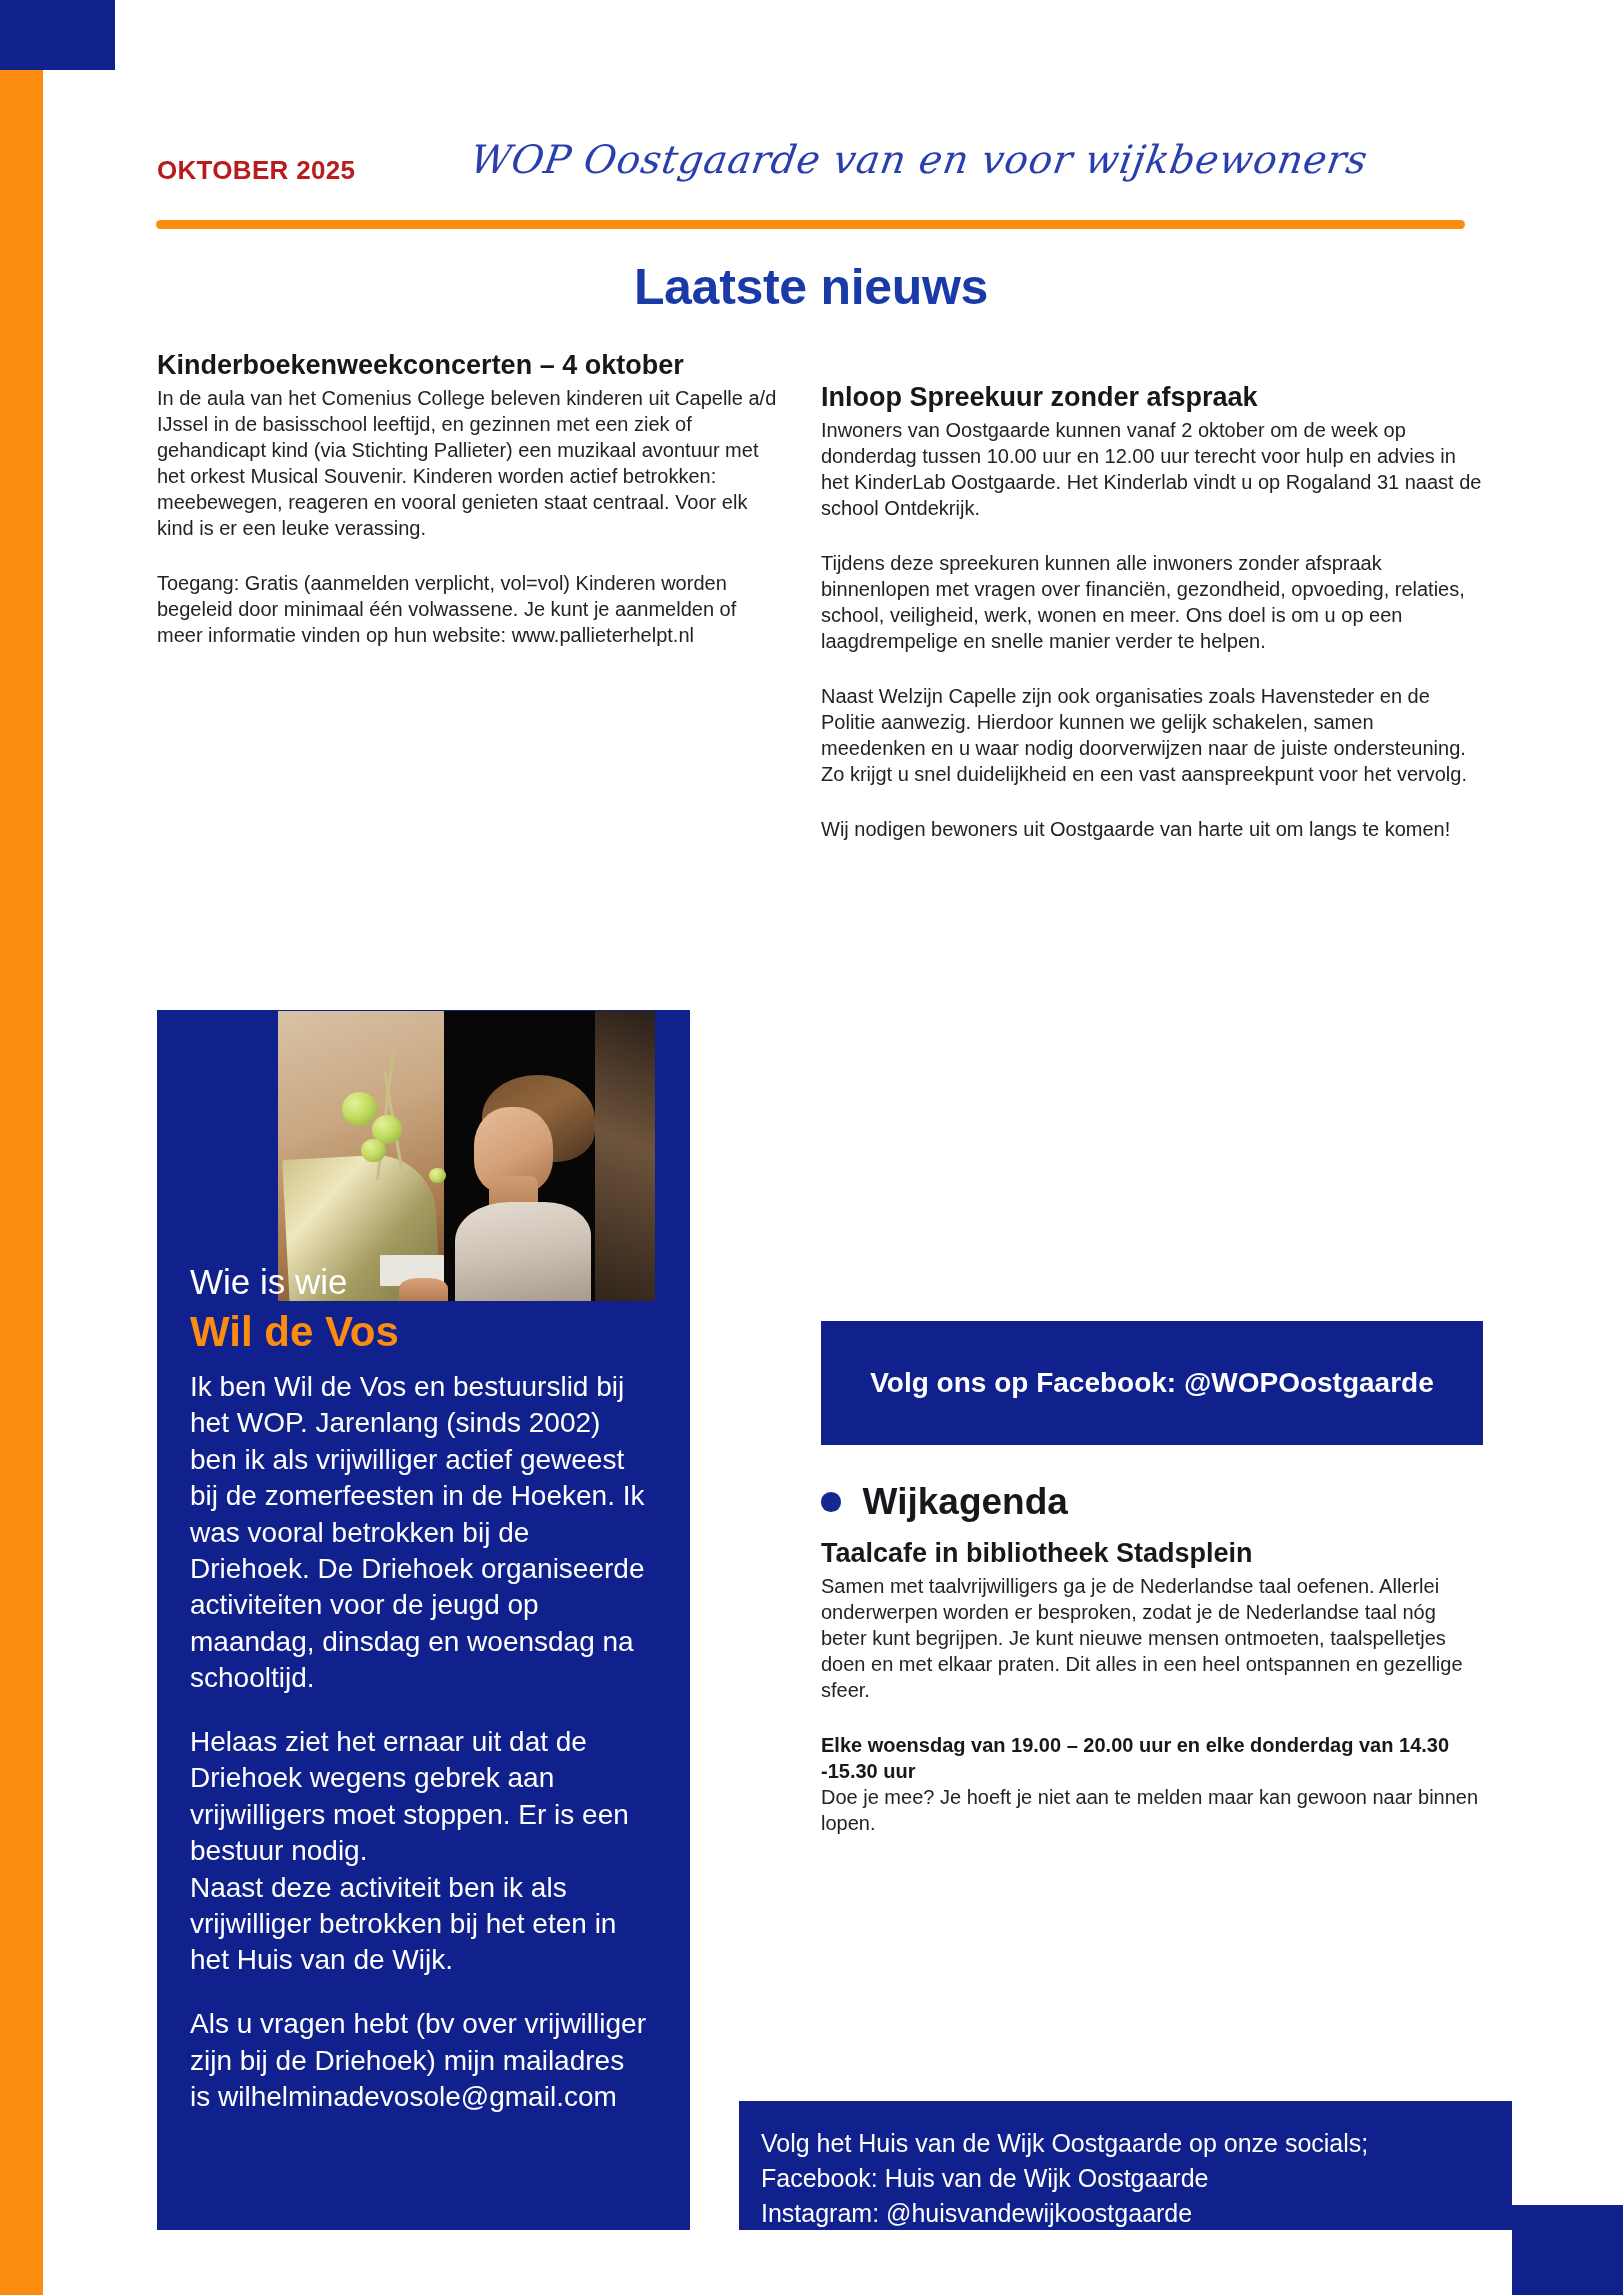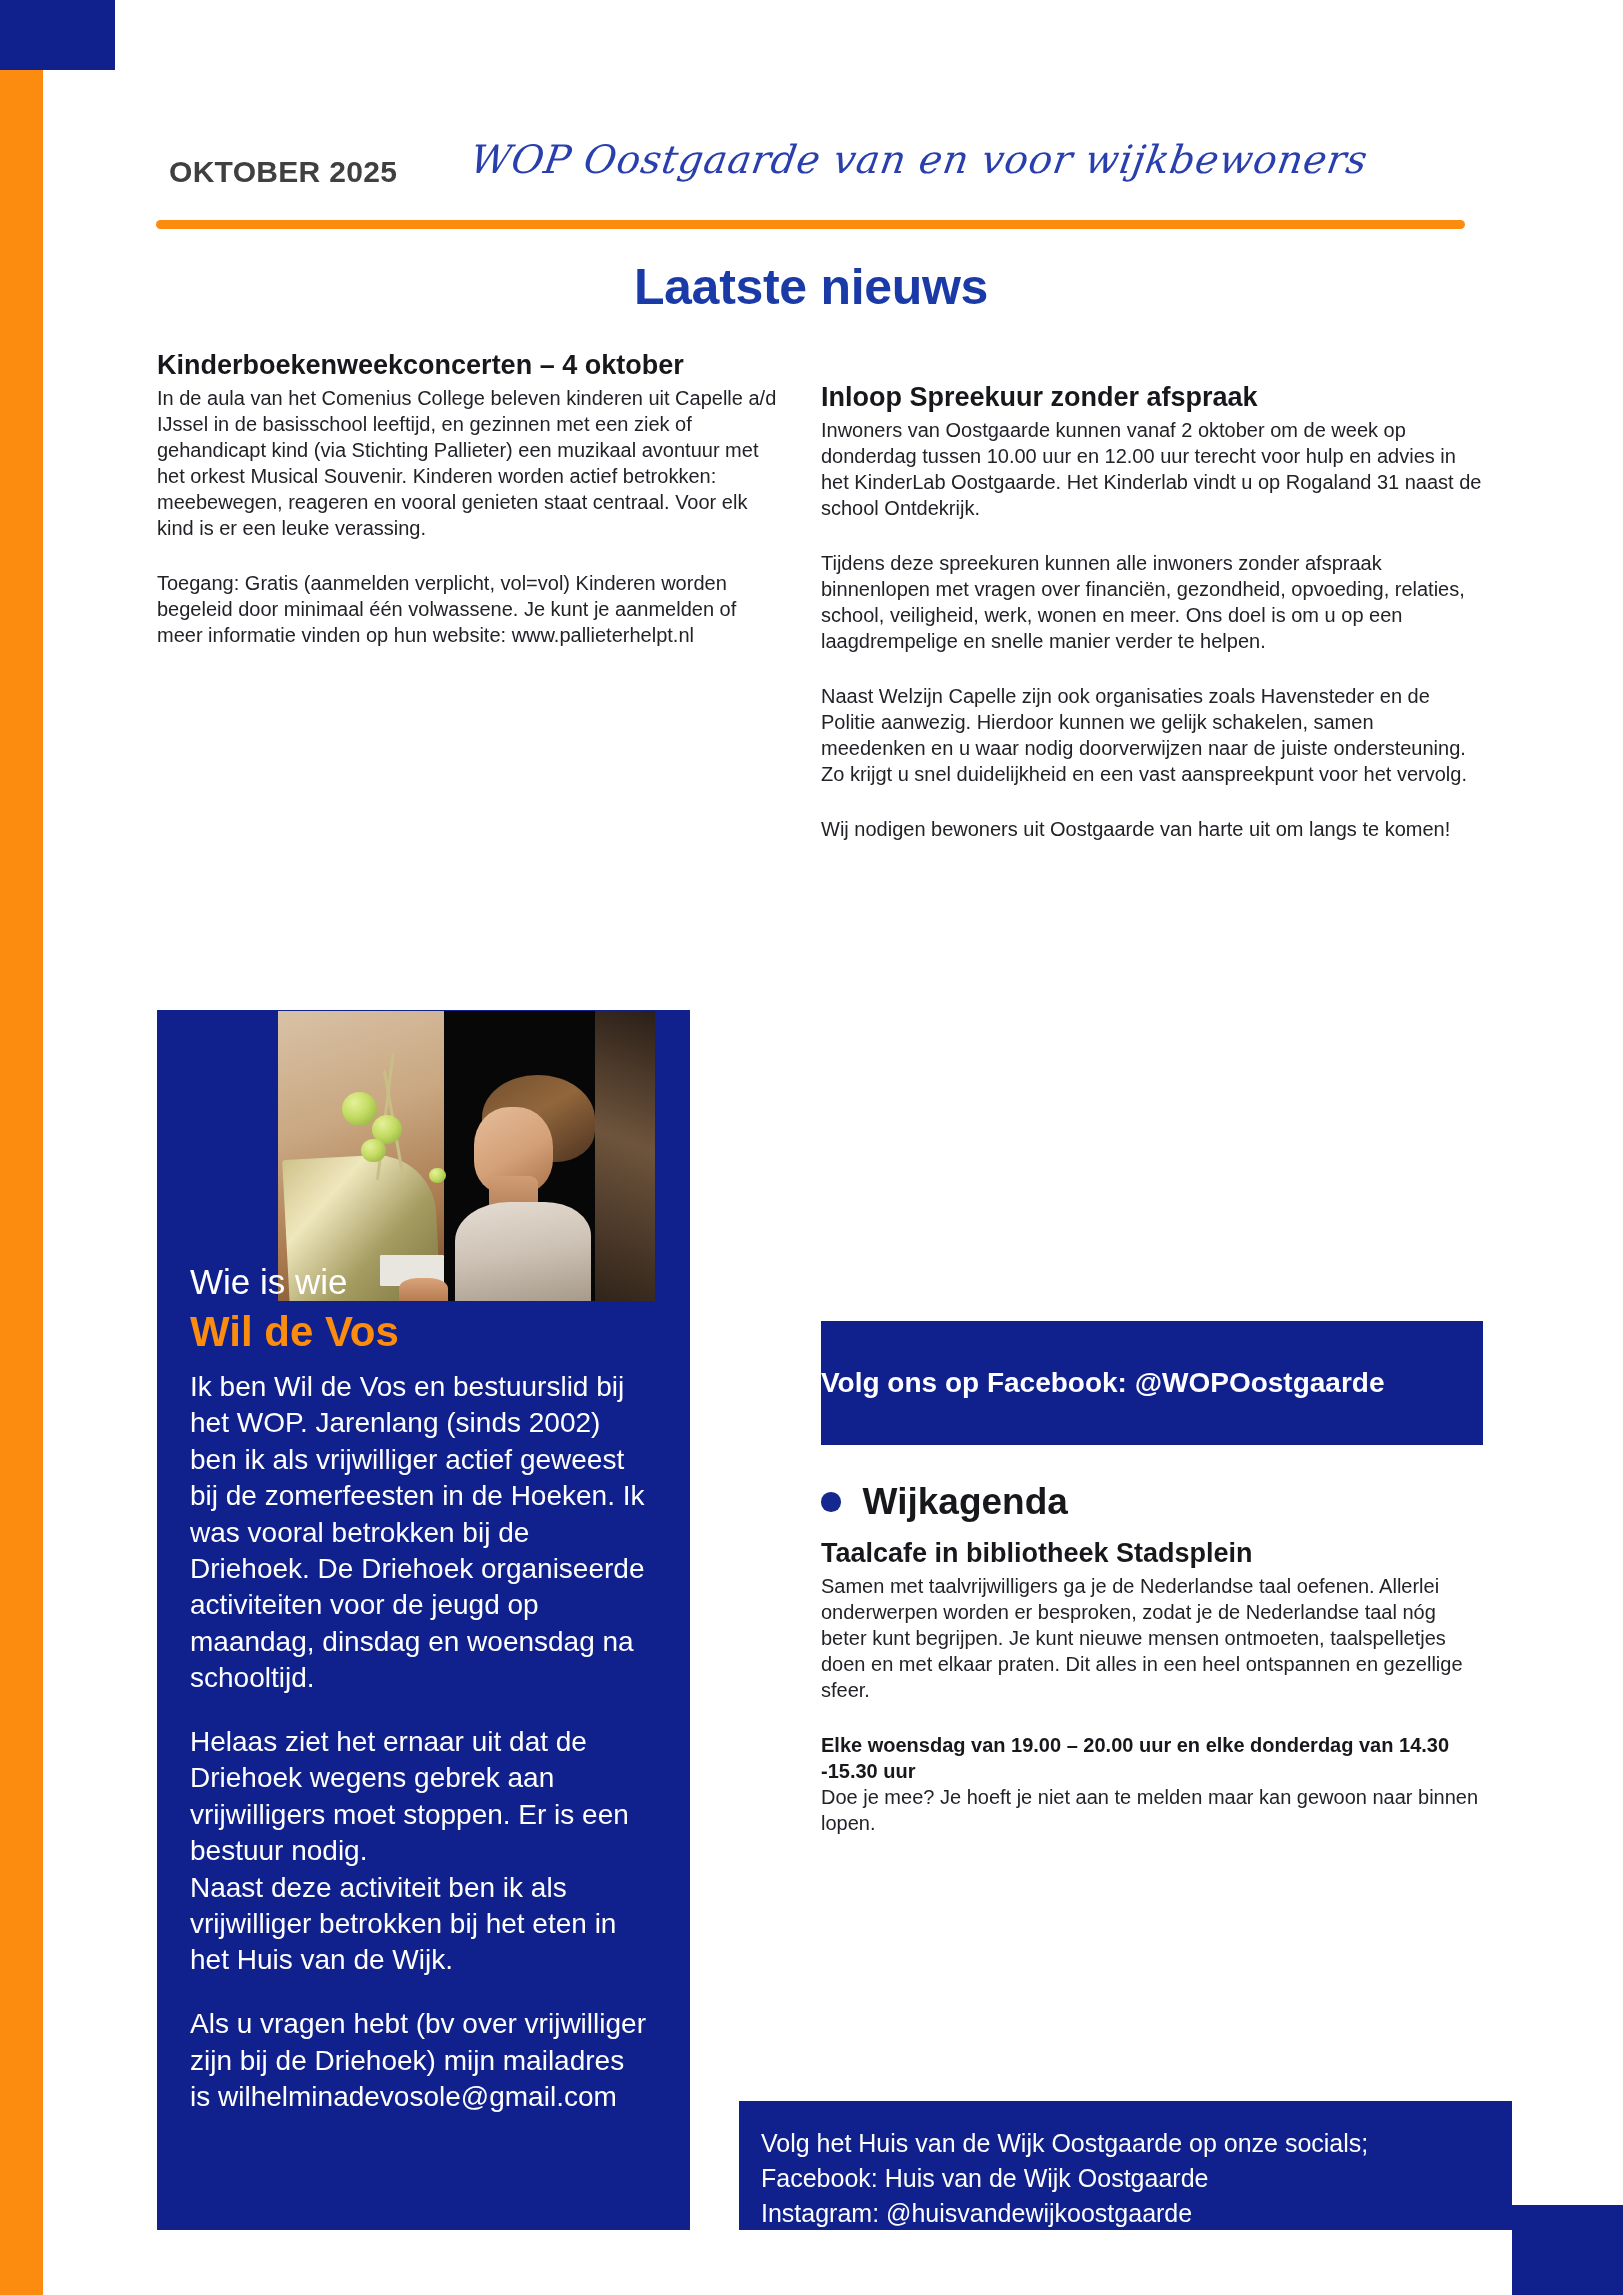--- a/index.html
+++ b/index.html
@@ -28,22 +28,22 @@
   
   .page{
     position:absolute; left:0; top:0; width:1623px; height:2295px;
   }
 
   
   .masthead{
     position:absolute; left:157px; top:137px; width:1308px; height:92px;
   }
   .issue-date{
-    position:absolute; left:12px; top:18.3px;
-    font-size:30px; font-weight:bold; color:#404040;
+    position:absolute; left:0; top:18.3px;
+    font-size:26px; font-weight:bold; color:#b91c1c;
     letter-spacing:0.3px;
   }
   .brand-script{
     position:absolute; left:314px; top:0px;
     font-family:"DejaVu Serif", serif;
     font-style:italic;
     font-size:39px;
     color:#2a3fae;
     white-space:nowrap;
     transform:skewX(-9deg);
@@ -175,21 +175,21 @@
     font-size:28px; color:#ffffff; line-height:1.30;
   }
   .feature-body .fp + .fp{ margin-top:27.5px; }
   .feature-body .fp.tight + .fp.tight{ margin-top:0; }
 
   
   .fb-banner{
     position:absolute; left:821px; top:1321px;
     width:662px; height:124px;
     background:#10208c;
-    display:flex; align-items:center; 
+    display:flex; align-items:center; justify-content:center;
   }
   .fb-banner span{
     font-size:28px; font-weight:bold; color:#ffffff;
   }
 
   
   .agenda-head{
     position:absolute; left:821px; top:1481px;
     display:flex; align-items:center; gap:22px;
   }

